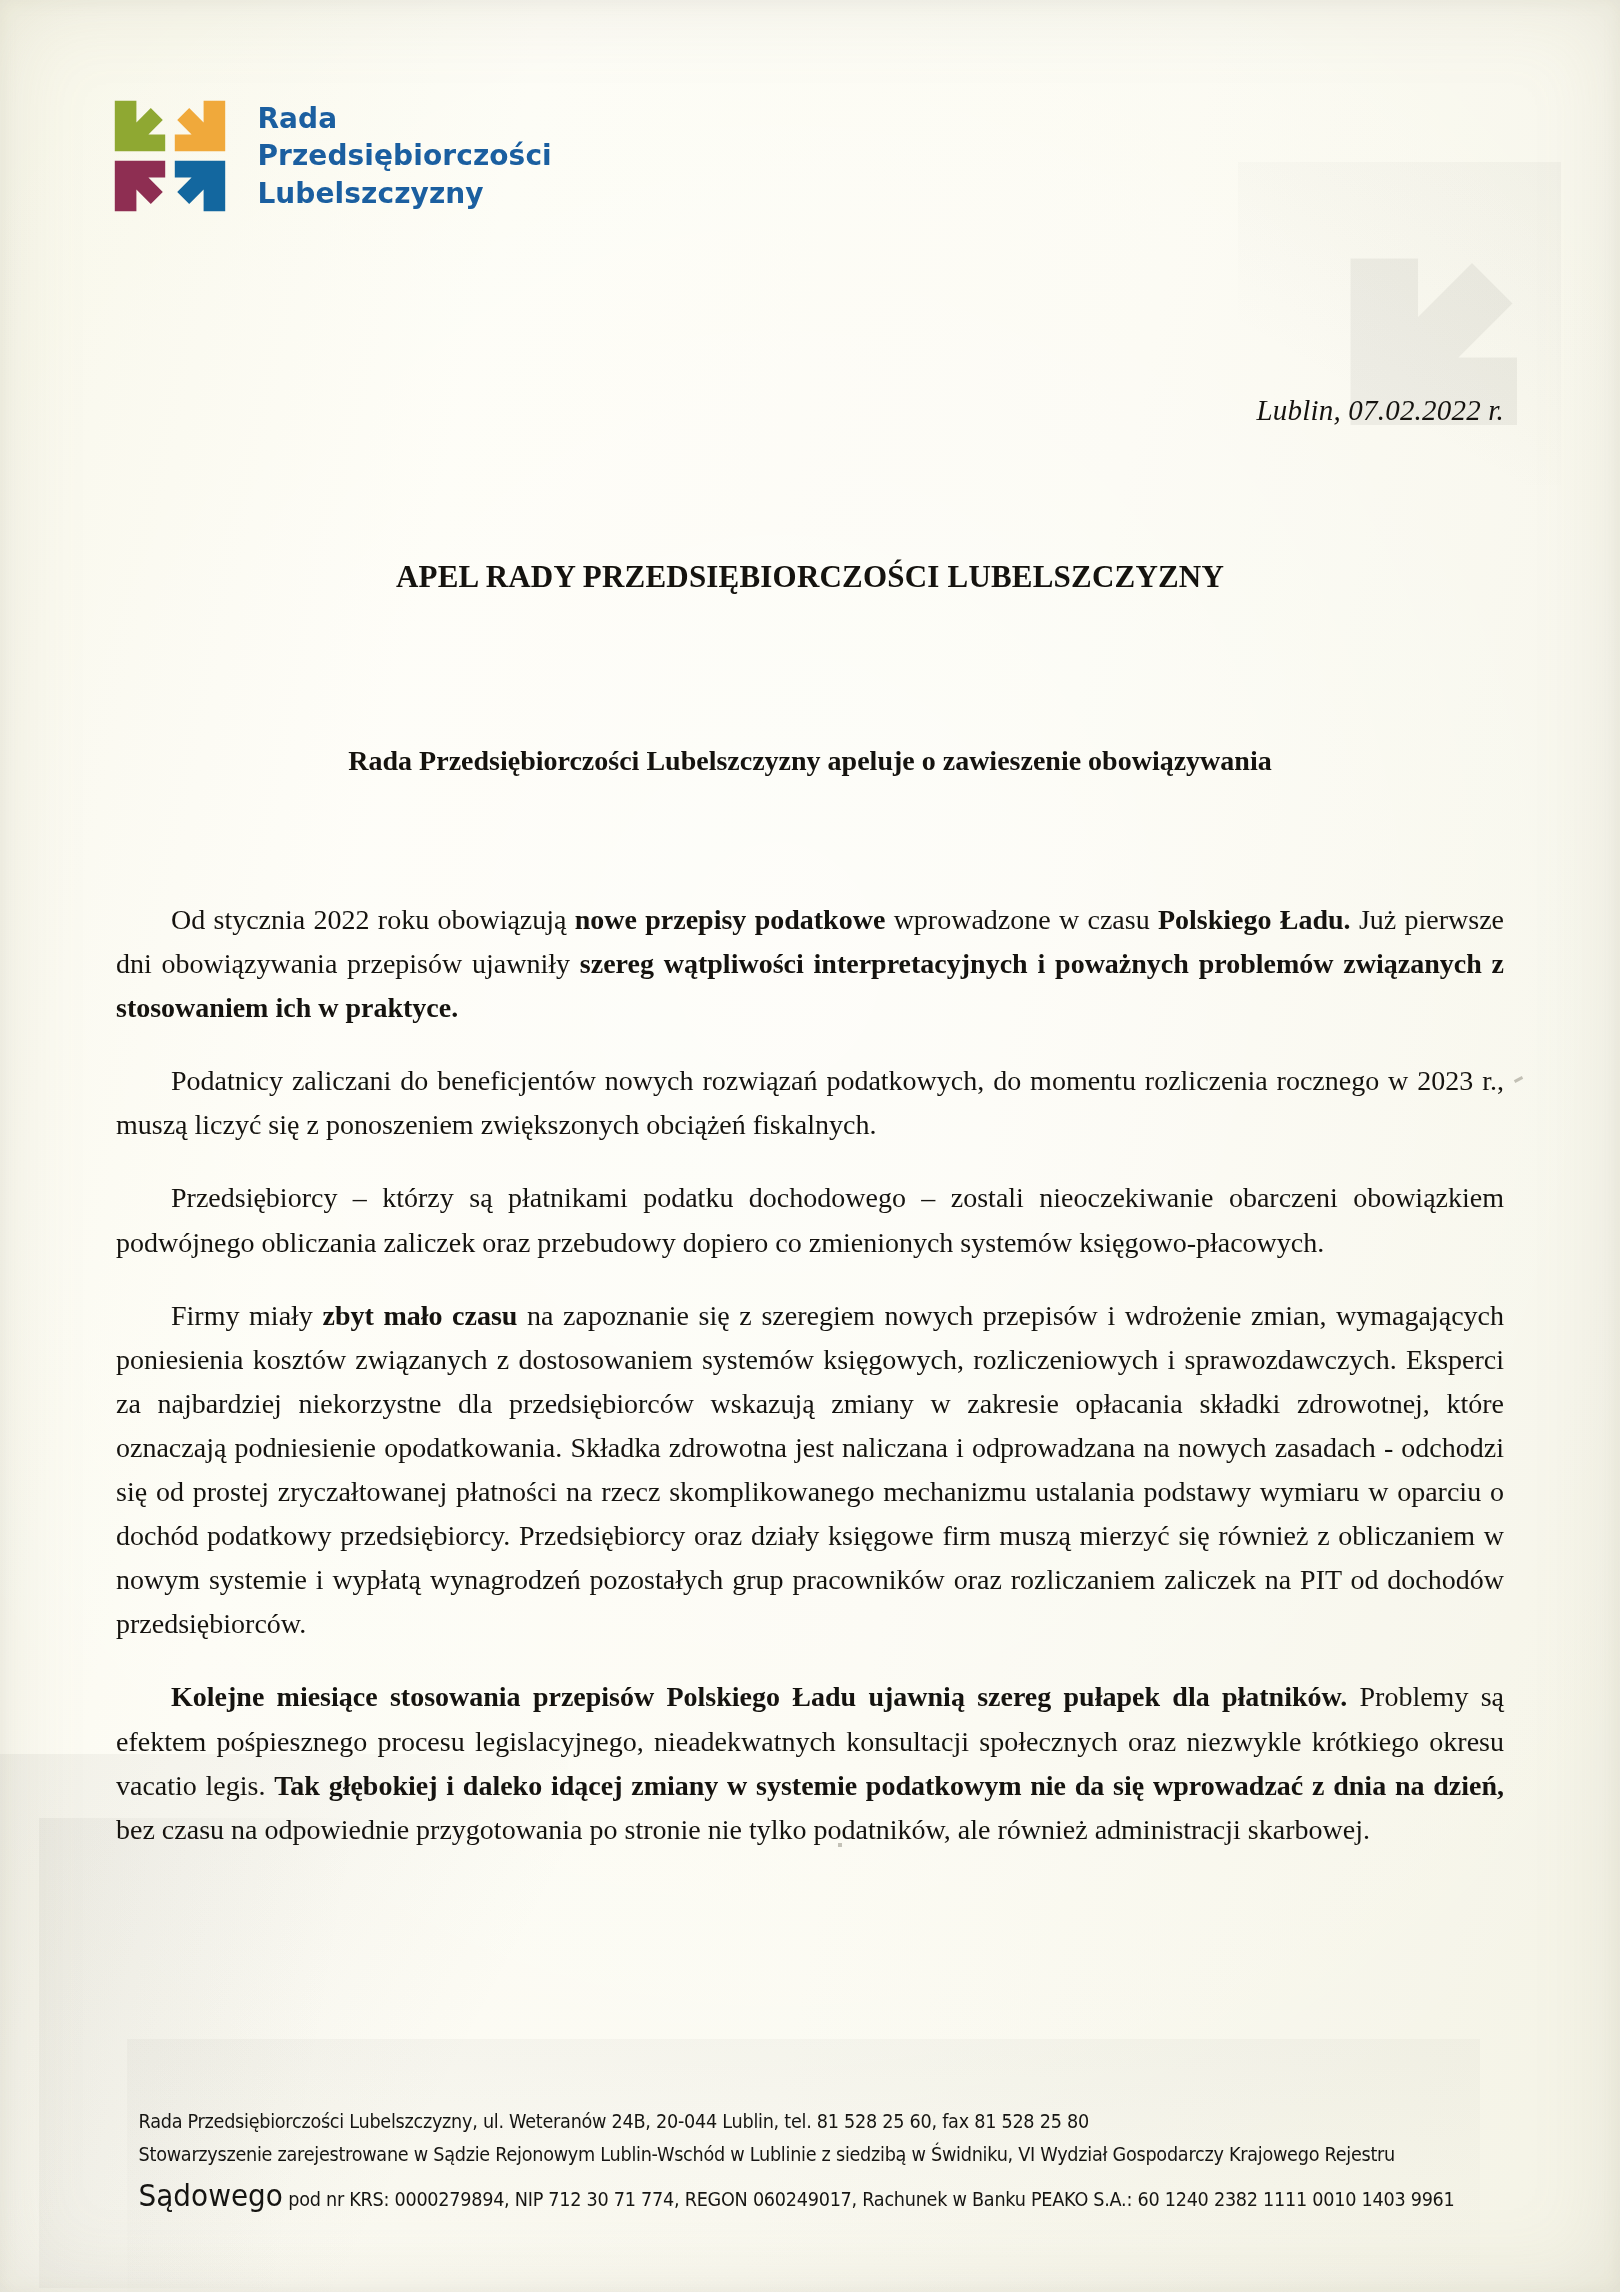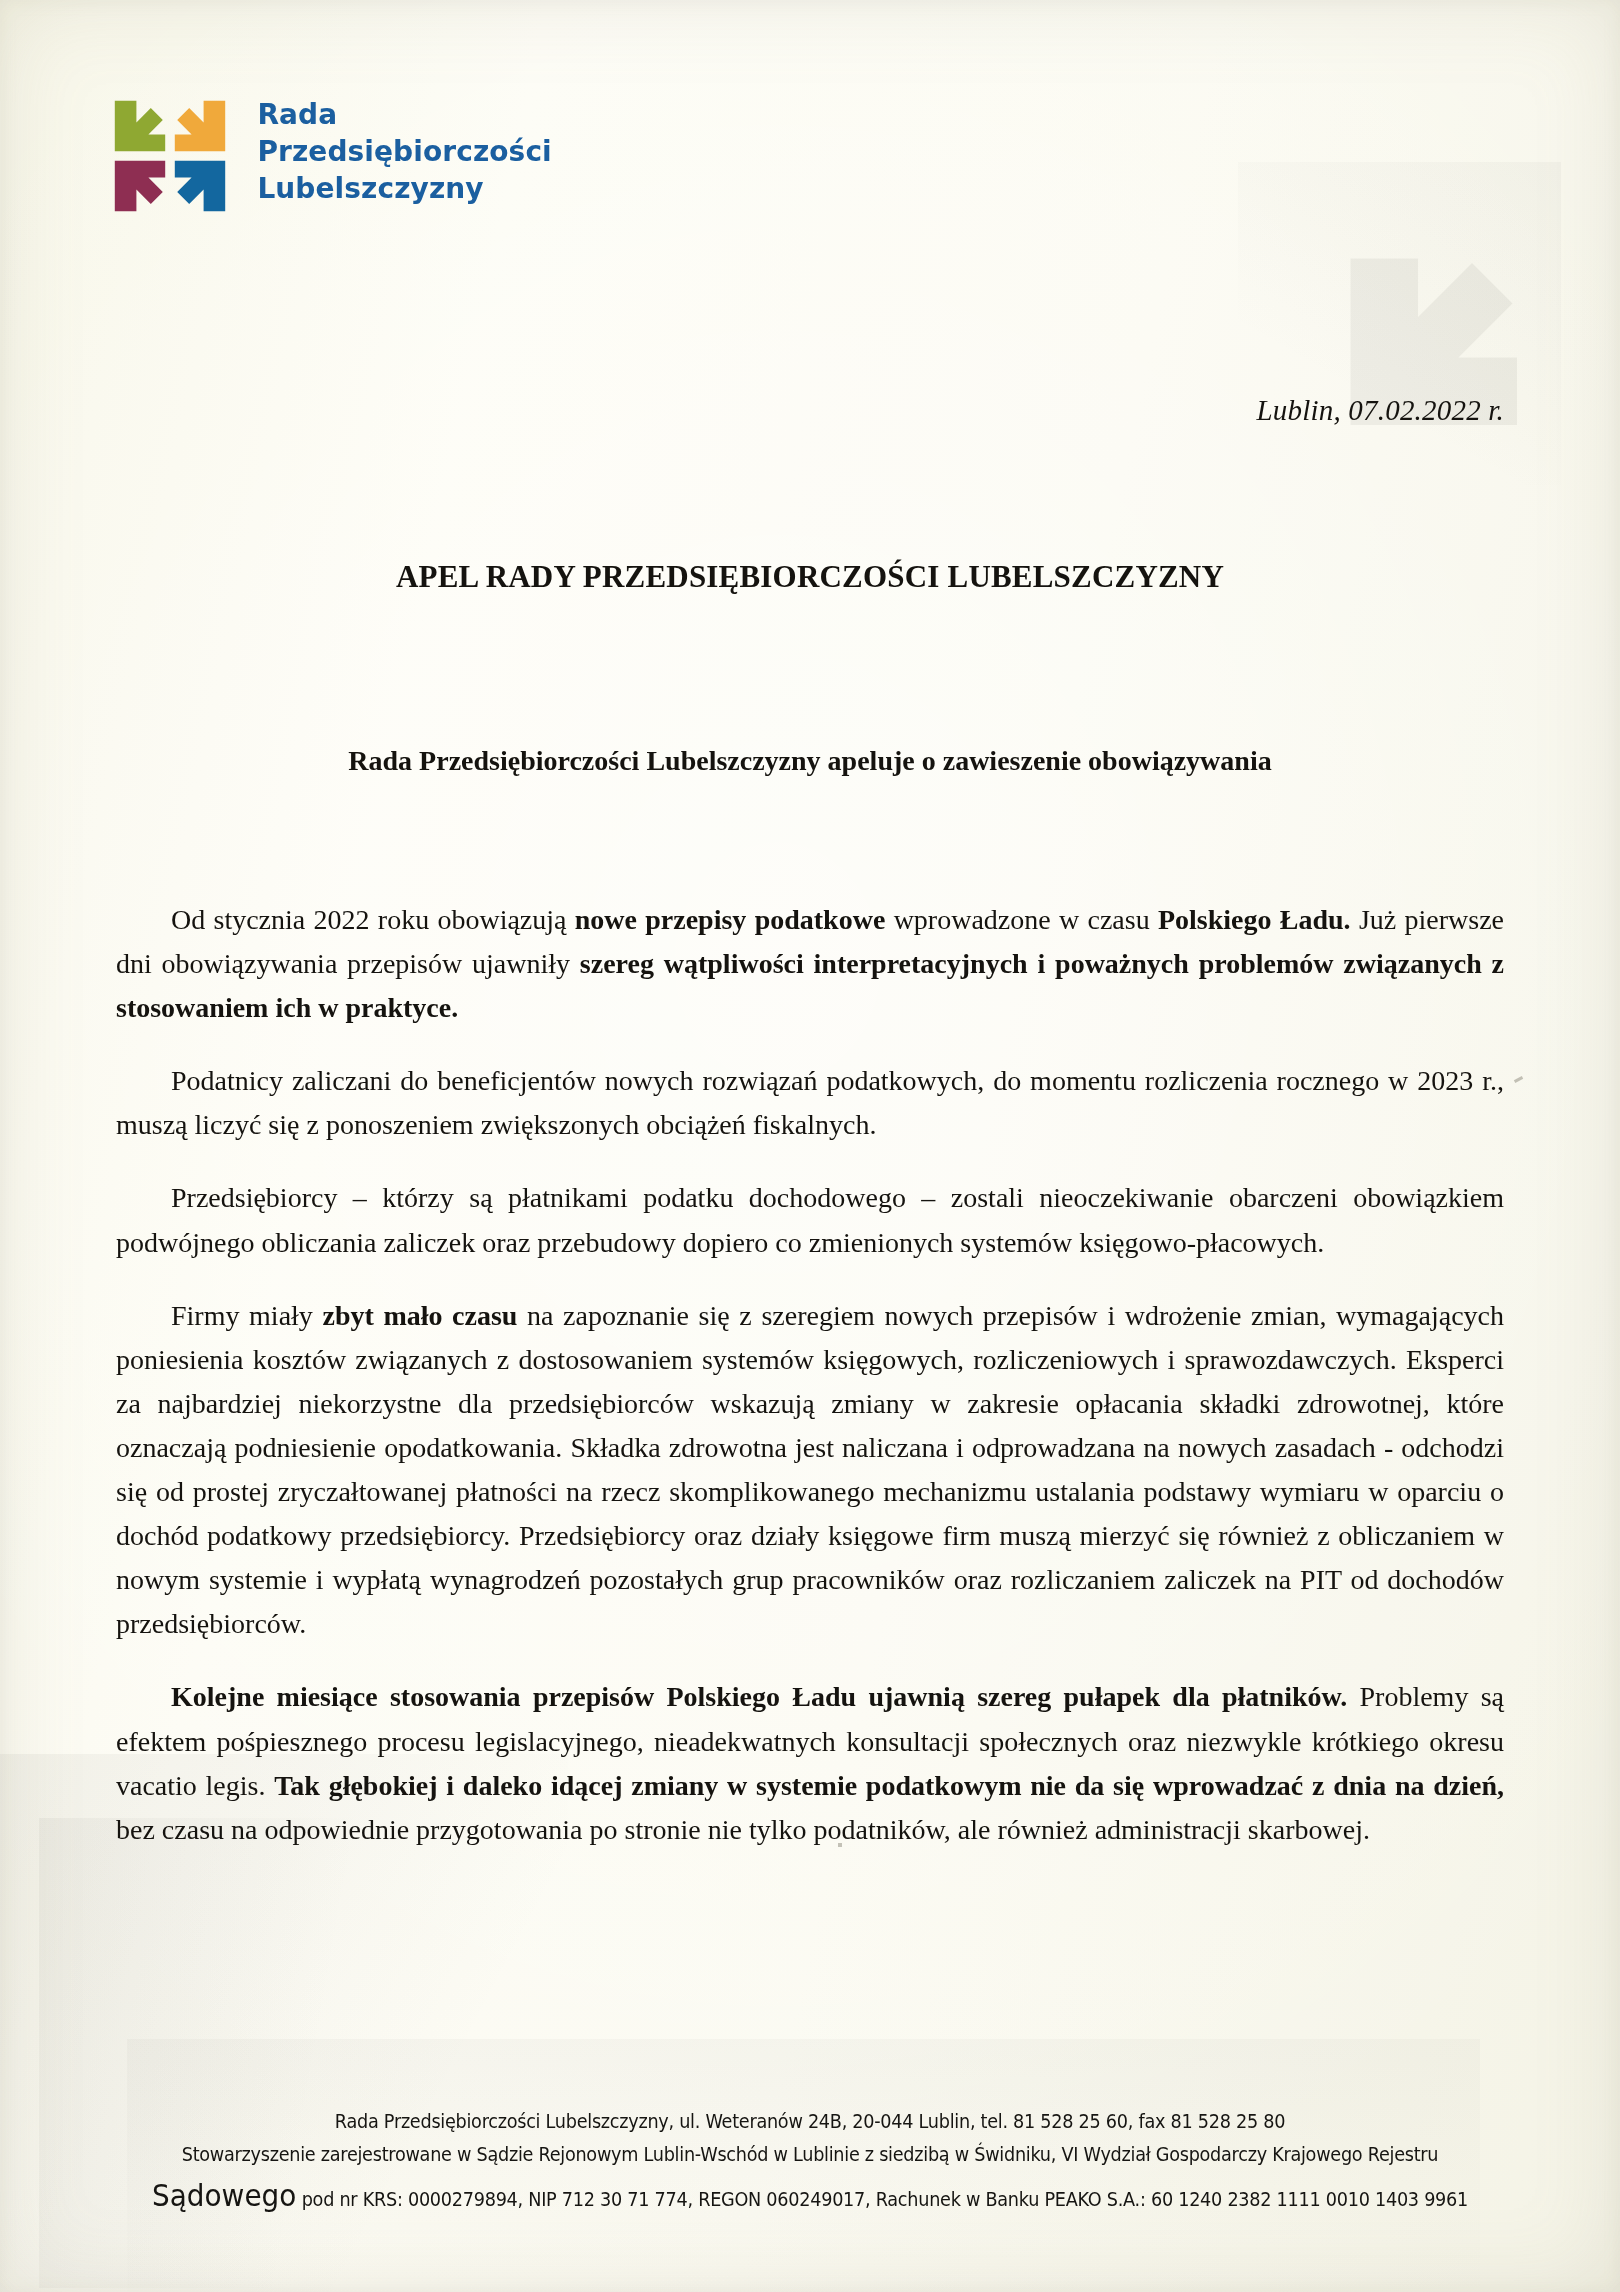--- a/index.html
+++ b/index.html
@@ -70,21 +70,21 @@
     width: 1353px; height: 265px;
     background: linear-gradient(178deg, rgba(115,113,105,0.05) 0%, rgba(115,113,105,0.015) 60%, rgba(115,113,105,0) 100%);
   }
 
   
   .letterhead {
     position: absolute;
     left: 110px;
     top: 96px;
     display: flex;
-    align-items: flex-start;
+    align-items: center;
     gap: 27.4px;
   }
   .logo-mark {
     width: 120px;
     height: 120px;
     flex: none;
   }
   .logo-words {
     font-family: "DejaVu Sans", sans-serif;
     color: #1b5fa0;
@@ -144,21 +144,20 @@
   }
   .body-copy p:last-child { margin-bottom: 12px; }
   .body-copy b { font-weight: bold; }
 
   
   .footer {
     position: absolute;
     left: 88px;
     right: 88px;
     bottom: 71px;
-    text-align: center;
     font-family: "DejaVu Sans", sans-serif;
     color: #161512;
   }
   .footer-line {
     font-size: 19px;
     line-height: 1.72;
     letter-spacing: -0.3px;
     transform: scaleX(0.93);
     transform-origin: center;
     white-space: nowrap;

